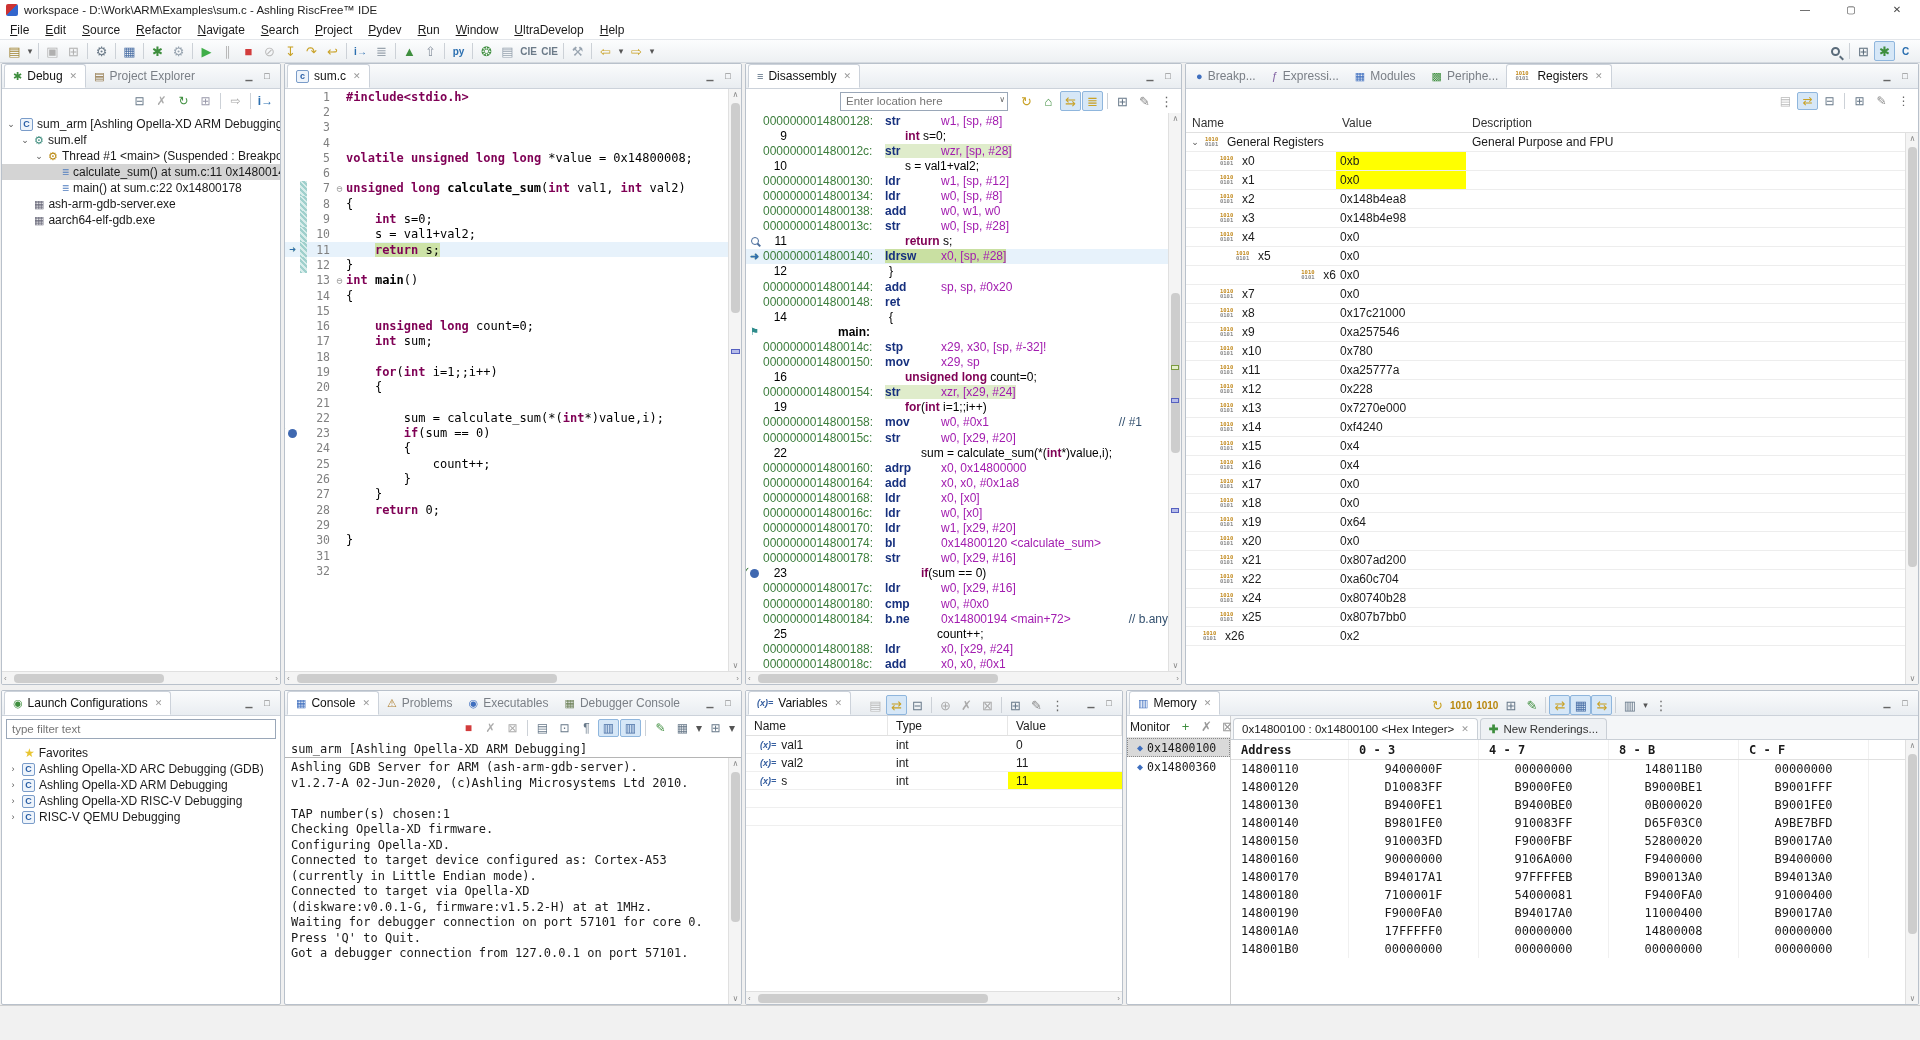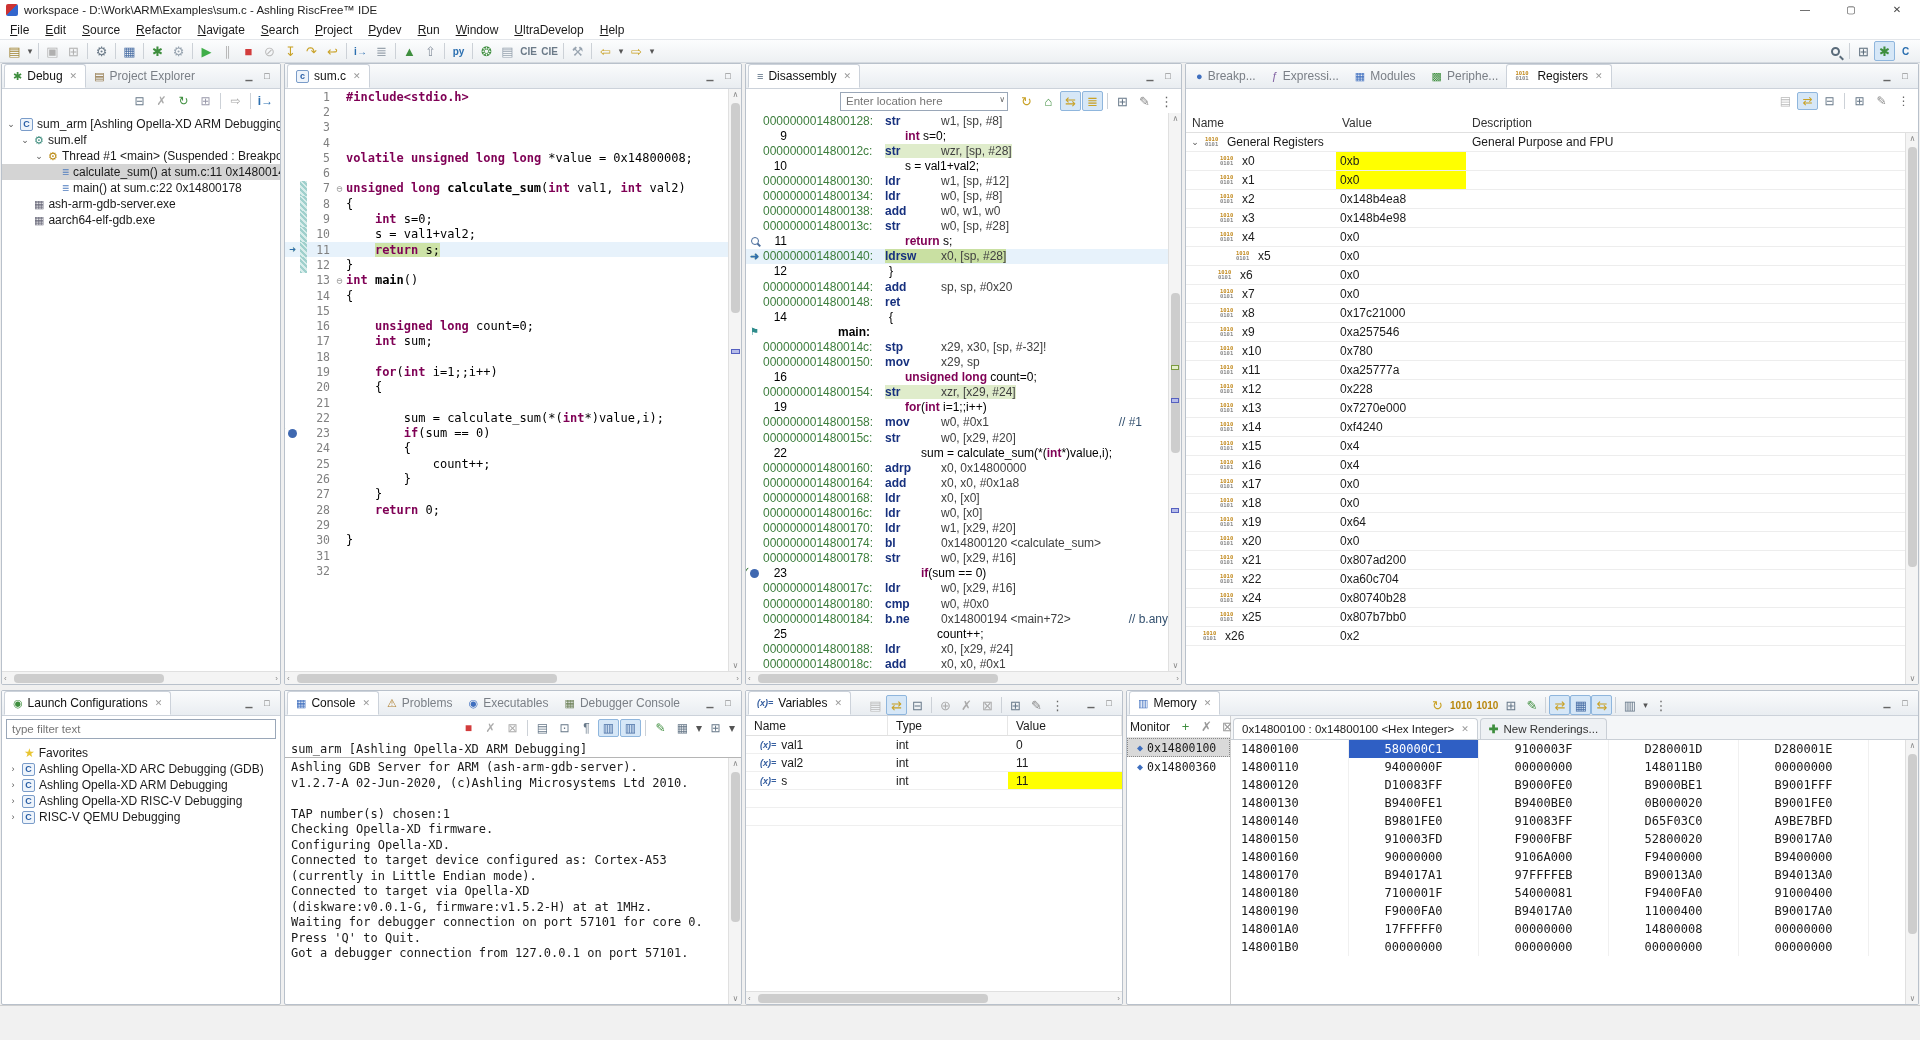--- a/index.html
+++ b/index.html
@@ -96,21 +96,21 @@
   .locwrap .dd { position:absolute; right:3px; top:3px; font-size:8px; color:#666; }
   .dis-body { flex:1; display:flex; overflow:hidden; }
   .dis-rows { flex:1; overflow:hidden; font-family:Liberation Sans, sans-serif; font-size:12px; }
   .dis-row { height:15.1px; display:flex; align-items:center; white-space:pre; position:relative; }
   .dis-row.cur { background:#e7f2fb; }
   .dis-marg { width:17px; flex:none; text-align:center; font-size:10px; height:100%; display:flex; align-items:center; justify-content:center; }
   .dis-addr { width:122px; flex:none; color:#3c7d3c; }
   .dis-num { width:24px; flex:none; text-align:right; color:#000; }
   .dis-body-col { flex:1; display:flex; align-items:center; white-space:pre; }
   .dis-mn { width:56px; flex:none; color:#16307e; font-weight:bold; }
-  .dis-ops { color:#404040; }
+  .dis-ops { color:#a21caf; }
   .dis-src { white-space:pre; }
   .dis-label { font-weight:bold; color:#000; }
   .dis-cm { color:#33506e; }
   .cm-right { position:absolute; right:26px; color:#33506e; }
   .chip-soft { background:#dfeccb; }
   .chip-curd { background:#c9e0a2; }
   .pin-mark { width:8px; height:8px; border:1.5px solid #4a6d9c; border-radius:50%; position:relative; display:inline-block; }
   .pin-mark:after { content:""; position:absolute; width:4px; height:1.5px; background:#4a6d9c; transform:rotate(45deg); left:5px; top:6px; }
   .flag-mark { color:#2e8b8b; font-size:10px; }
   .dmark { position:absolute; width:8px; height:5px; border:1px solid #5560c0; background:#b6bce9; left:2px; }
@@ -599,21 +599,21 @@
                 <span class="ic-bin">
                   <div>1010</div>
                   <div>0101</div>
                 </span>
                 <span>x5</span>
               </span>
               <span class="reg-val">0x0</span>
               <span class="reg-desc"></span>
             </div>
             <div class="reg-row">
-              <span class="reg-name" style="padding-left: 32px;">
+              <span class="reg-name" style="padding-left: 32px; justify-content: flex-end;">
                 <span class="ic-bin">
                   <div>1010</div>
                   <div>0101</div>
                 </span>
                 <span>x6</span>
               </span>
               <span class="reg-val">0x0</span>
               <span class="reg-desc"></span>
             </div>
             <div class="reg-row">
@@ -1081,26 +1081,26 @@
               <span>0x14800100 : 0x14800100 &lt;Hex Integer&gt;</span>
               <span class="tclose">✕</span>
             </span>
             <span class="rtab newr">
               <span class="plus">✚</span>
               <span>New Renderings...</span>
             </span>
           </div>
           <div class="mem-grid">
             <div class="mem-table" id="mem-table">
-                <div class="mem-row">
-                  <span class="mc-addr">14800100</span>
-                  <span class="mc sel">580000C1</span>
-                  <span class="mc">9100003F</span>
-                  <span class="mc">D280001D</span>
-                  <span class="mc">D280001E</span>
+                <div class="mem-hrow">
+                  <span class="mc-addr" style="justify-content: flex-start;">Address</span>
+                  <span class="mc" style="justify-content: flex-start;">0 - 3</span>
+                  <span class="mc" style="justify-content: flex-start;">4 - 7</span>
+                  <span class="mc" style="justify-content: flex-start;">8 - B</span>
+                  <span class="mc" style="justify-content: flex-start;">C - F</span>
                 </div>
                 <div class="mem-row">
                   <span class="mc-addr">14800110</span>
                   <span class="mc">9400000F</span>
                   <span class="mc">00000000</span>
                   <span class="mc">148011B0</span>
                   <span class="mc">00000000</span>
                 </div>
                 <div class="mem-row">
                   <span class="mc-addr">14800120</span>

